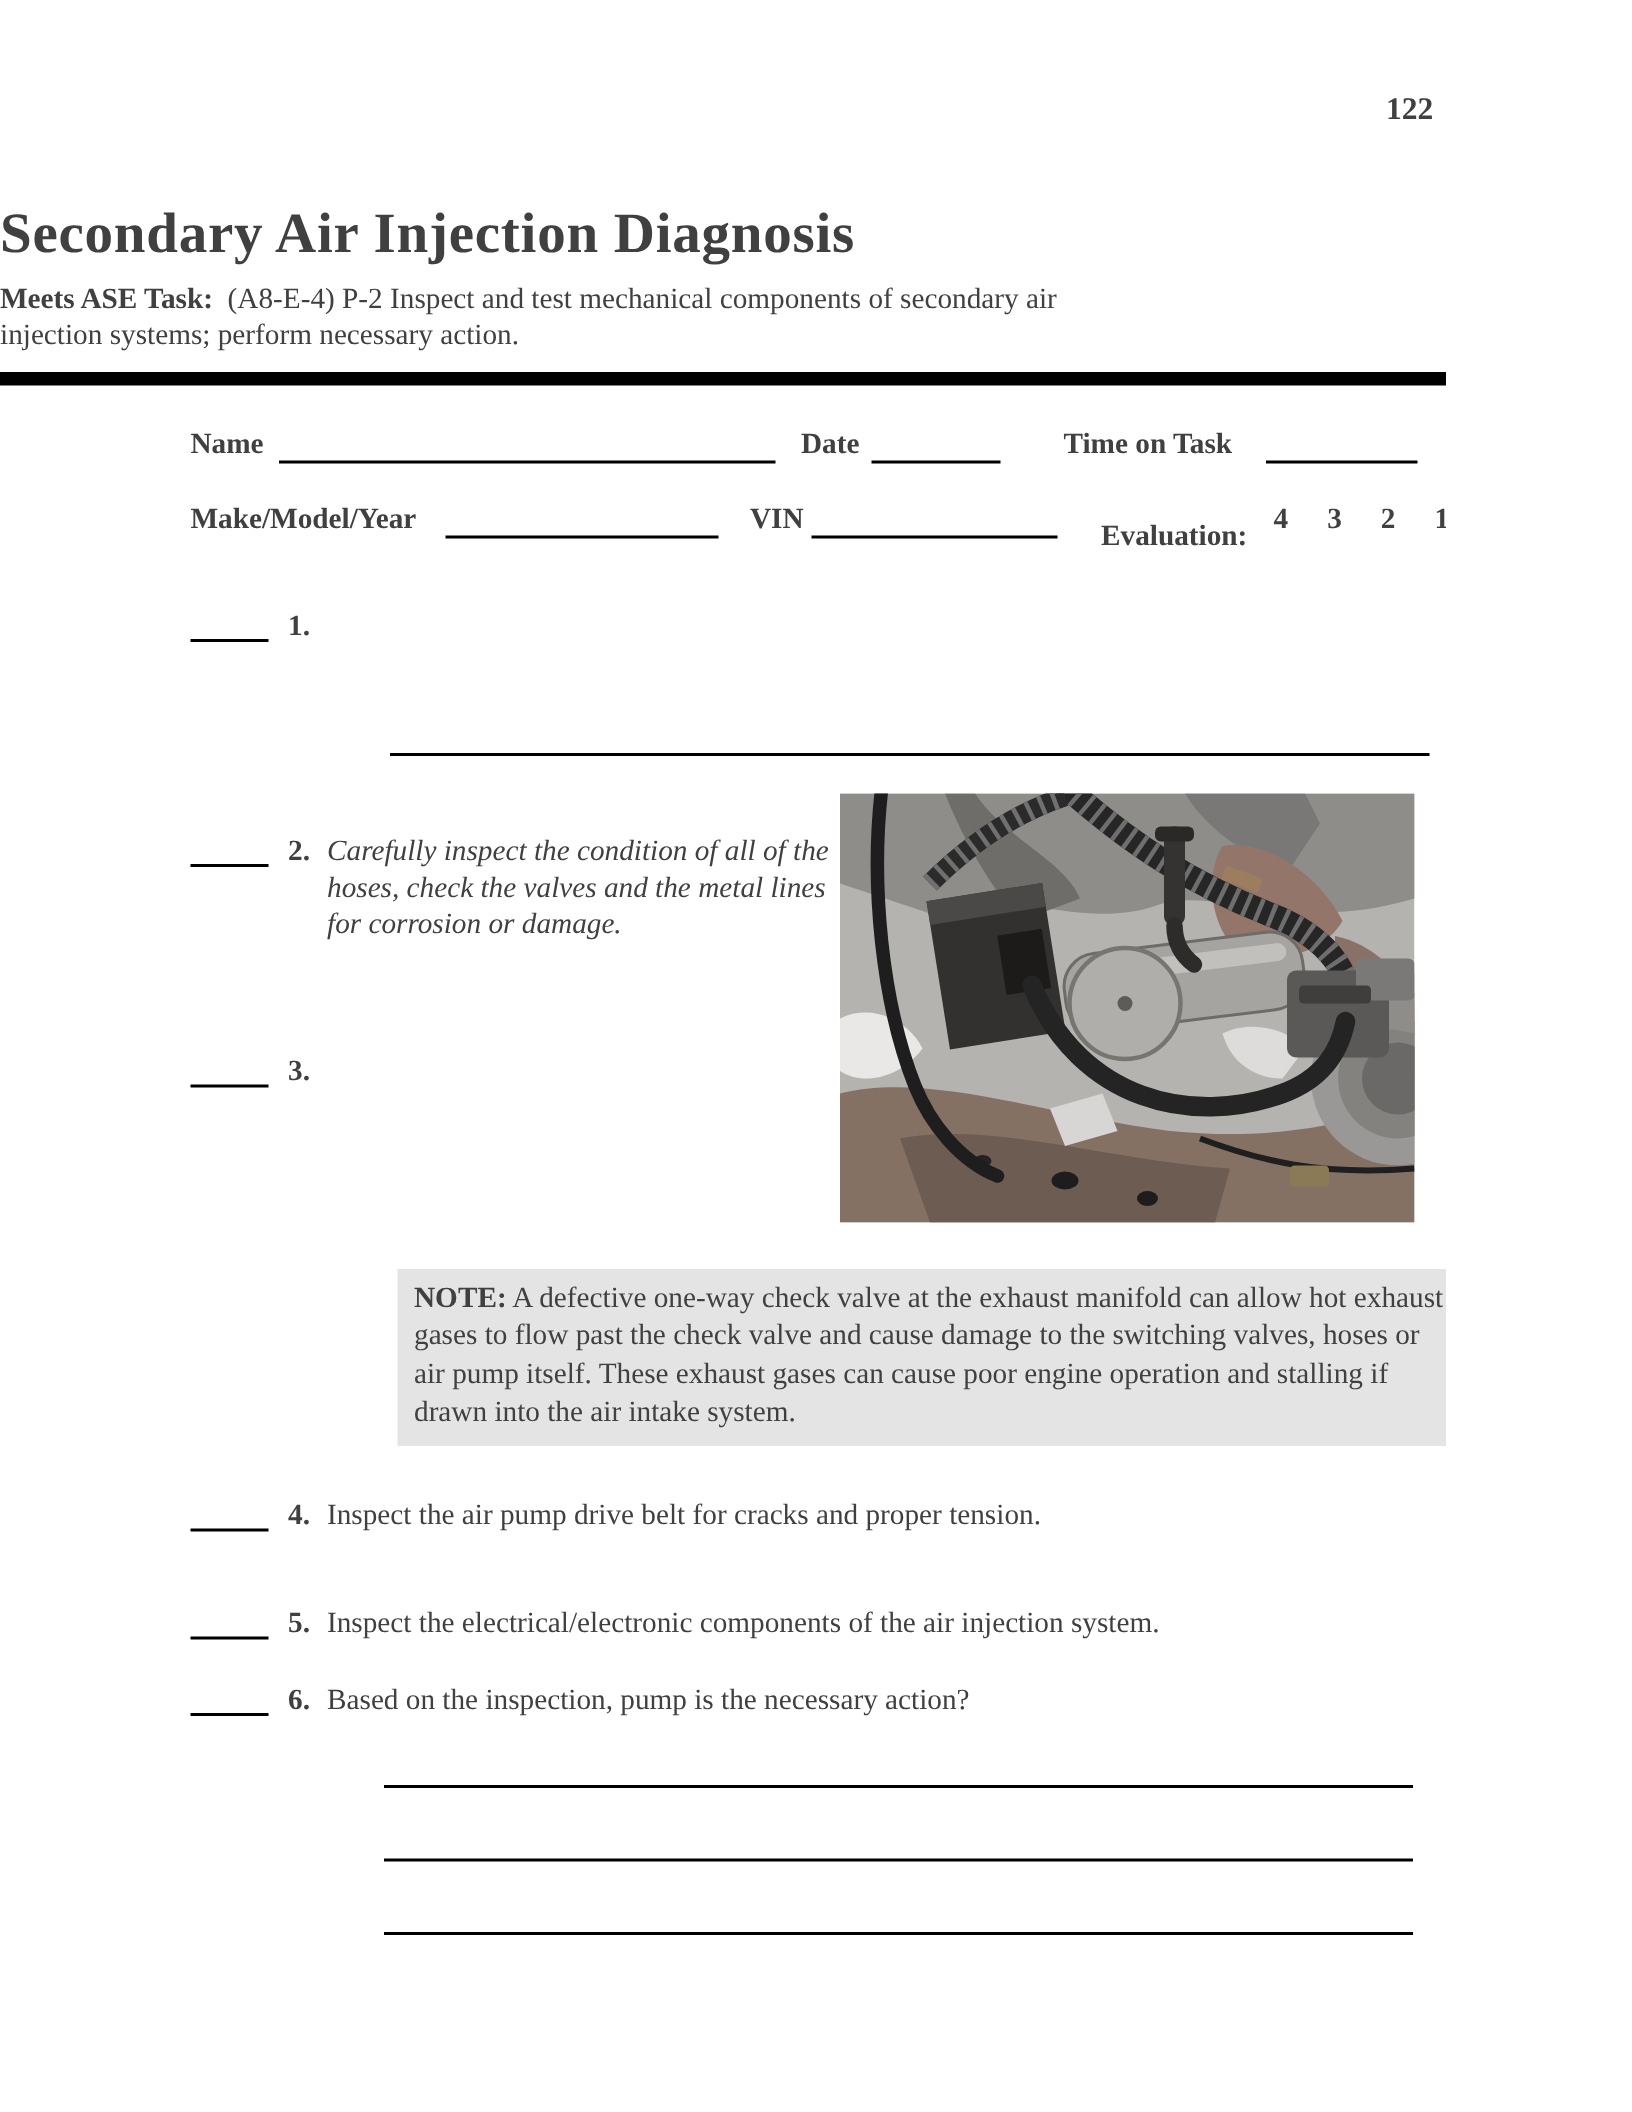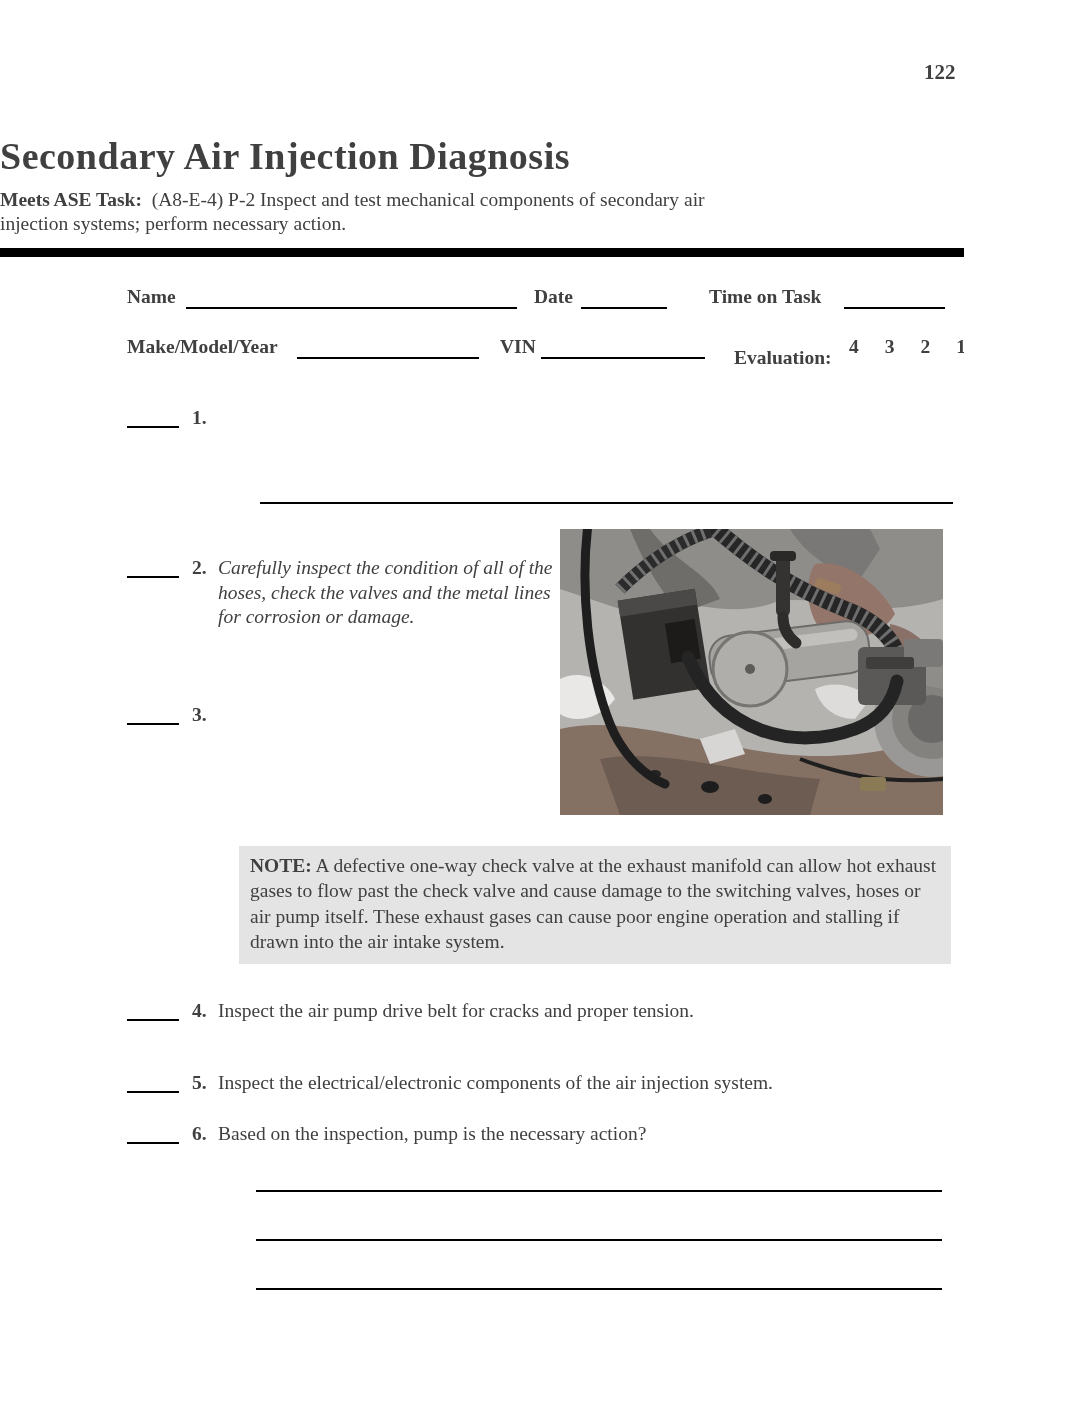--- a/index.html
+++ b/index.html
@@ -19,21 +19,21 @@
   .ase{top:188px;left:0;width:100%;font-size:19.5px;line-height:1.22;}
   .rule{top:248px;left:0;width:1088px;height:9px;background:#000;}
   .lbl{font-size:19.5px;font-weight:bold;white-space:nowrap;text-align:center;}
   .line{border-bottom:2px solid #000;height:1px;}
   .task{left:127px;width:836px;font-size:19.5px;line-height:1.26;display:flex;align-items:flex-start;}
   .task .blank{flex:0 0 52px;border-bottom:2px solid #000;height:20px;margin-right:13px;}
   .task .num{flex:0 0 26px;font-weight:bold;}
   .task .txt{flex:1 1 auto;}
   .task.narrow .txt{max-width:338px;font-style:italic;}
   .ansline{border-top:2px solid #000;height:0;}
-  .note{top:846px;left:239px;width:712px;box-sizing:border-box;
+  .note{top:846px;left:265px;width:712px;box-sizing:border-box;
         background:#e4e4e4;padding:7px 11px 10px 11px;
         font-size:19.5px;line-height:1.3;}
   .evalnums{display:flex;gap:26px;font-size:19.5px;font-weight:bold;}
   .photo{top:529px;left:560px;width:383px;height:286px;}
   .photo svg{display:block;width:100%;height:100%;}
 </style>
 </head>
 <body>
 
 <div class="page">

